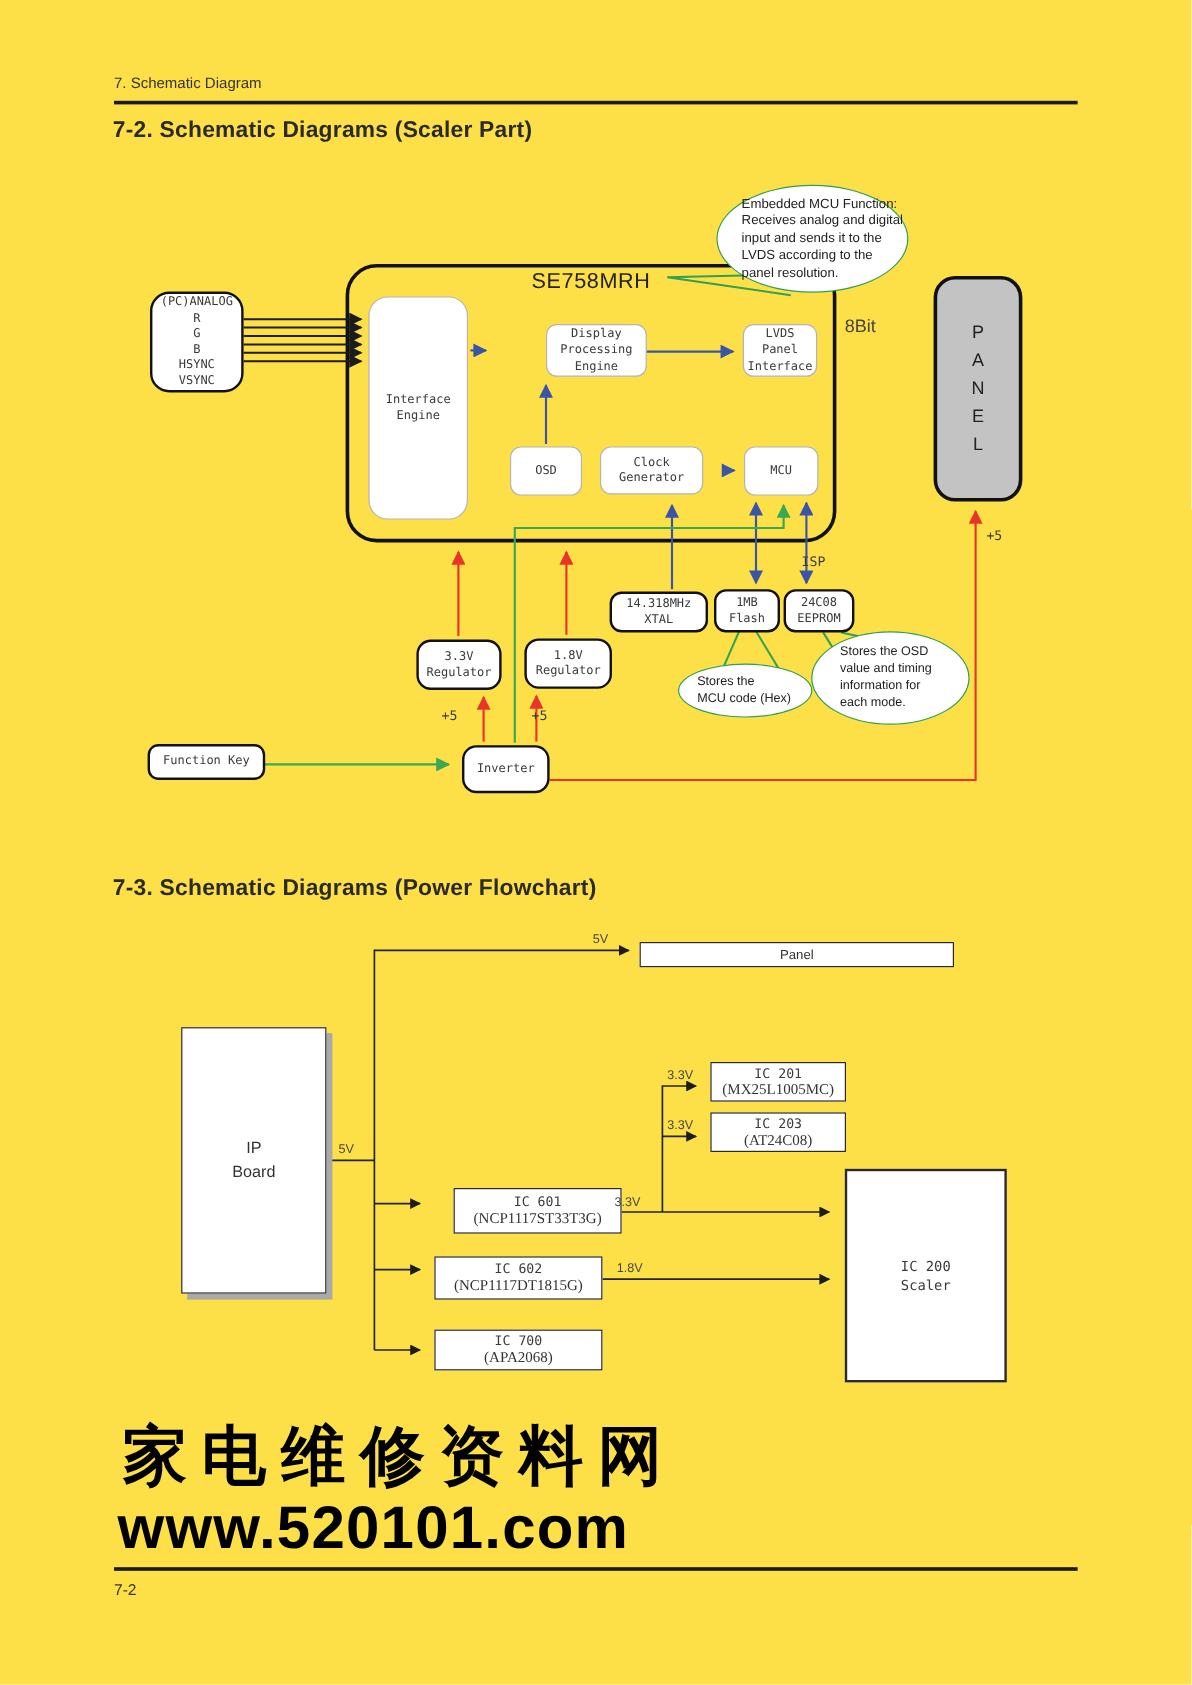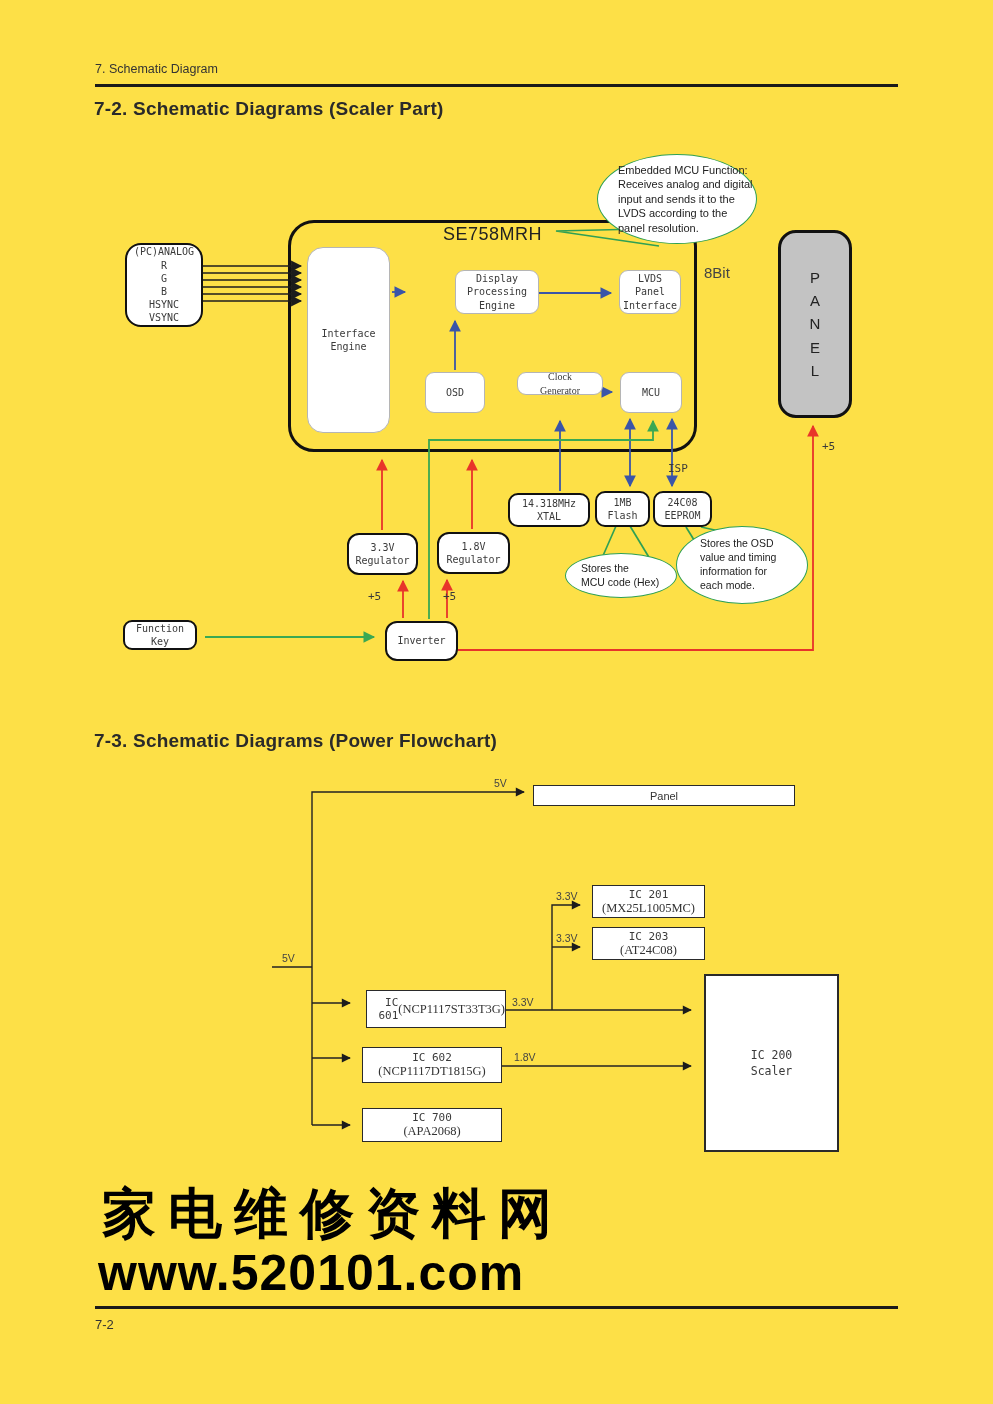--- a/index.html
+++ b/index.html
@@ -116,34 +116,34 @@
 VSYNC</div>
   <div class="box bthin mono pre" style="left:307px;top:247px;width:83px;height:186px;border-radius:16px;">Interface
 Engine</div>
   <div class="box bthin mono pre" style="left:413px;top:270px;width:84px;height:44px;margin-left:42px;">Display
 Processing
 Engine</div>
   <div class="box bthin mono pre" style="left:619px;top:270px;width:62px;height:44px;">LVDS
 Panel
 Interface</div>
   <div class="box bthin mono pre" style="left:425px;top:372px;width:60px;height:41px;">OSD</div>
-  <div class="box bthin mono pre" style="left:517px;top:372px;width:86px;height:23px;font-family:Liberation Serif, serif;">Clock
+  <div class="box bthin mono pre" style="left:500px;top:372px;width:86px;height:40px;">Clock
 Generator</div>
   <div class="box bthin mono pre" style="left:620px;top:372px;width:62px;height:41px;">MCU</div>
   <div class="box bthick mono pre" style="left:508px;top:493px;width:82px;height:34px;border-radius:10px;">14.318MHz
 XTAL</div>
   <div class="box bthick mono pre" style="left:595px;top:491px;width:55px;height:36px;border-radius:10px;">1MB
 Flash</div>
   <div class="box bthick mono pre" style="left:653px;top:491px;width:59px;height:36px;border-radius:10px;">24C08
 EEPROM</div>
   <div class="box bthick mono pre" style="left:347px;top:533px;width:71px;height:42px;">3.3V
 Regulator</div>
   <div class="box bthick mono pre" style="left:437px;top:532px;width:73px;height:42px;">1.8V
 Regulator</div>
-  <div class="box bthick mono" style="left:123px;top:620px;width:74px;height:30px;border-radius:9px;">Function Key</div>
+  <div class="box bthick mono" style="left:123px;top:620px;width:98px;height:30px;border-radius:9px;">Function Key</div>
   <div class="box bthick mono" style="left:385px;top:621px;width:73px;height:40px;">Inverter</div>
   <div class="box pre" style="left:778px;top:230px;width:74px;height:188px;background:#c3c3c3;border:3px solid #111;border-radius:18px;font-size:15px;line-height:1.55;color:#222;">P
 A
 N
 E
 L</div>
 
   <div class="callout pre" style="left:597px;top:154px;width:160px;height:90px;padding-left:20px;">Embedded MCU Function:
 Receives analog and digital
 input and sends it to the
@@ -158,30 +158,32 @@
 
   <div class="slbl" style="left:704px;top:264px;font-size:15px;">8Bit</div>
   <div class="lbl" style="left:668px;top:462px;">ISP</div>
   <div class="lbl" style="left:368px;top:590px;">+5</div>
   <div class="lbl" style="left:443px;top:590px;">+5</div>
   <div class="lbl" style="left:822px;top:440px;">+5</div>
 
   <div class="abs title" style="left:94px;top:730px;">7-3. Schematic Diagrams (Power Flowchart)</div>
 
   <div class="box brect" style="left:533px;top:785px;width:262px;height:21px;font-size:11px;color:#333;">Panel</div>
+  <div class="box brect pre" style="left:151px;top:856px;width:121px;height:222px;font-size:13.5px;line-height:1.45;color:#333;box-shadow:5px 5px 0 0 #a9a9a9;">IP
+Board</div>
 
   <div class="box brect" style="left:592px;top:885px;width:113px;height:33px;flex-direction:column;">
     <span class="icname">IC 201</span>
     <span class="partno">(MX25L1005MC)</span>
   </div>
   <div class="box brect" style="left:592px;top:927px;width:113px;height:33px;flex-direction:column;">
     <span class="icname">IC 203</span>
     <span class="partno">(AT24C08)</span>
   </div>
-  <div class="box brect" style="left:366px;top:990px;width:140px;height:38px;flex-direction:row;">
+  <div class="box brect" style="left:378px;top:990px;width:140px;height:38px;flex-direction:column;">
     <span class="icname">IC 601</span>
     <span class="partno">(NCP1117ST33T3G)</span>
   </div>
   <div class="box brect" style="left:362px;top:1047px;width:140px;height:36px;flex-direction:column;">
     <span class="icname">IC 602</span>
     <span class="partno">(NCP1117DT1815G)</span>
   </div>
   <div class="box brect" style="left:362px;top:1108px;width:140px;height:34px;flex-direction:column;">
     <span class="icname">IC 700</span>
     <span class="partno">(APA2068)</span>

